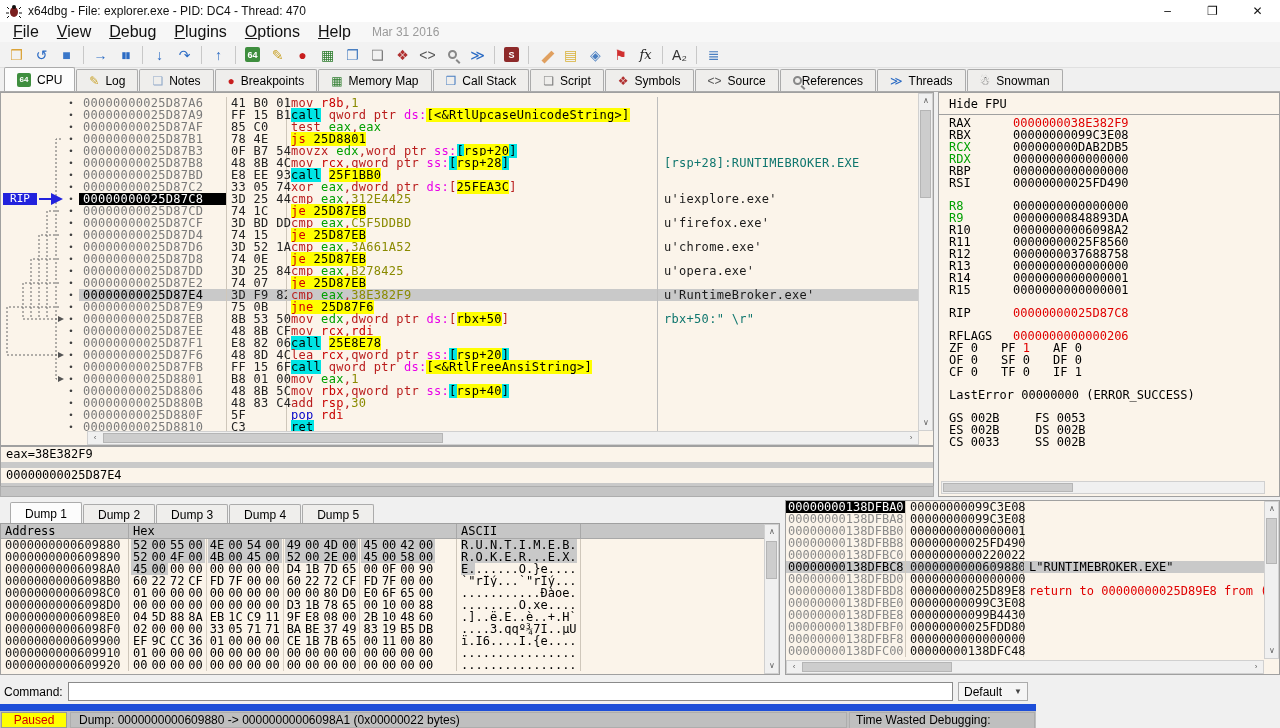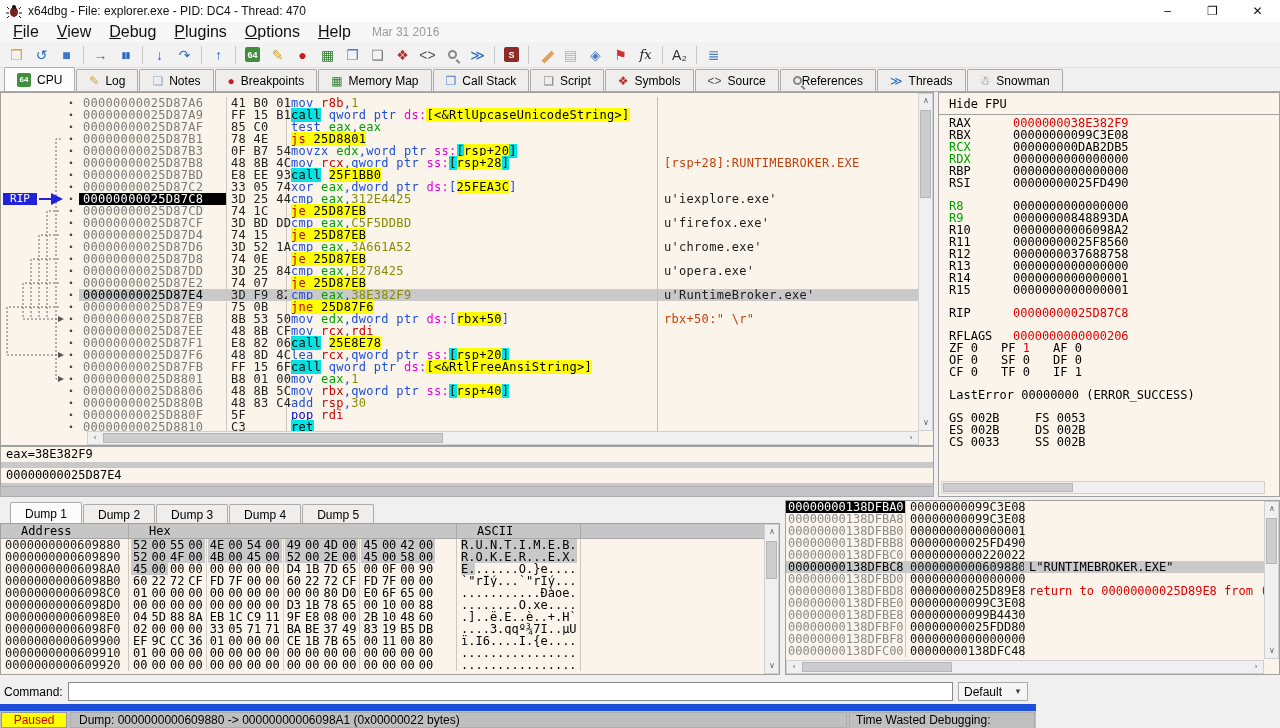--- a/index.html
+++ b/index.html
@@ -35,25 +35,25 @@
 
 #cpu-main{position:absolute;left:0;top:92px;width:1280px;height:405px;background:#F0F0F0}
 #disasm-panel{position:absolute;left:0;top:0;width:934px;height:354px;background:#FBF4EA;border:1px solid #A0A0A0}
 #disasm-rows{position:absolute;left:0;top:0;width:918px;height:338px;overflow:hidden;padding-top:4px}
 .drow{height:12px;display:flex;white-space:pre;font-family:"DejaVu Sans Mono",monospace;font-size:12px;line-height:12px;letter-spacing:0.3px}
 .dg{width:78px;text-align:right;padding-right:5px;color:#404040;font-size:9px;line-height:12px;flex:none}
 .da{width:148px;color:#7A7A7A;flex:none;border-right:1px solid #CFC7BB;padding-left:4px}
 .db{width:60px;flex:none;color:#222;border-right:1px solid #CFC7BB;padding-left:4px}
 .di{width:370px;flex:none;padding-left:4px}
 .dc{flex:1;border-left:1px solid #BDBDBD;padding-left:6px;color:#1a1a1a;overflow:hidden}
-.dc.gray{color:#c2410c}
+.dc.gray{color:#0f766e}
 .drip{background:#000;color:#FFF}
 .dsel .da{color:#000}
 .dsel .da,.dsel .db,.dsel .di,.dsel .dc{background:#C9C9C9}
-.tk-p{color:#1d4ed8}.tk-r64{color:#C80000}.tk-r32{color:#00A000}.tk-seg{color:#E800E8}
+.tk-p{color:#b91c1c}.tk-r64{color:#C80000}.tk-r32{color:#00A000}.tk-seg{color:#E800E8}
 .tk-imm{color:#8A8A00}.tk-pu{color:#0000C8}
 .tk-jmp{color:#D00000;background:#FFFF00}
 .tk-tgt{color:#000;background:#FFFF00}
 .tk-call{color:#000;background:#00E4E4}
 .tk-mem{color:#000;background:#FFFF00}
 .tk-br{color:#000;background:#00E4E4}
 #jump-svg{position:absolute;left:0;top:4px;width:78px;height:336px;pointer-events:none}
 #rip-label{position:absolute;left:2px;top:100px;width:34px;height:12px;background:#2222DD;color:#fff;font-family:"DejaVu Sans Mono",monospace;font-size:11px;line-height:12px;text-align:center}
 
 .sb{background:#F0F0F0;border:1px solid #D0D0D0;position:absolute}
@@ -78,21 +78,21 @@
 .rred{color:#E00000}
 .fpart{display:inline-block;width:52px}
 .spart{display:inline-block;width:86px}
 
 #bottom{position:absolute;left:0;top:497px;width:1280px;height:182px;background:#F0F0F0}
 #dump-tabs{position:absolute;left:10px;top:5px;height:22px;display:flex;align-items:flex-end}
 .dtab{height:20px;padding:0 14px;display:flex;align-items:center;background:#EFEEEC;border:1px solid #ABABAB;border-bottom:none;margin-right:1px;font-size:12px;border-radius:2px 2px 0 0}
 .dtab.active{background:#FCFCFC;height:22px}
 #dump-panel{position:absolute;left:0;top:26px;width:780px;height:152px;background:#FBF4EA;border:1px solid #A0A0A0}
 #dump-header{position:absolute;left:0;top:0;height:15px;width:764px;display:flex;background:#C6C6C6;border-bottom:1px solid #A8A8A8;font-family:"DejaVu Sans Mono",monospace;font-size:12px;line-height:14px}
-#dump-header .hc{border-right:1px solid #A8A8A8;padding-left:20px}
+#dump-header .hc{border-right:1px solid #A8A8A8;padding-left:4px}
 #dump-rows{position:absolute;left:0;top:15px;width:764px;bottom:1px;overflow:hidden}
 .hrow{height:12px;display:flex;white-space:pre;font-family:"DejaVu Sans Mono",monospace;font-size:12px;line-height:12px}
 .ha{width:128px;flex:none;padding-left:4px;color:#1a1a1a;border-right:1px solid #CFC7BB}
 .hx{width:328px;flex:none;display:flex;border-right:1px solid #CFC7BB;padding-left:2px}
 .hb{padding:0 2px}
 .hsel{background:#C9C9C9}
 .hgsep{width:1px;background:#D8D0C4;margin:0 1px}
 .has{width:124px;flex:none;padding-left:4px;border-right:1px solid #CFC7BB;overflow:hidden}
 #dump-vsb{right:0;top:0;width:15px;height:150px}
 

